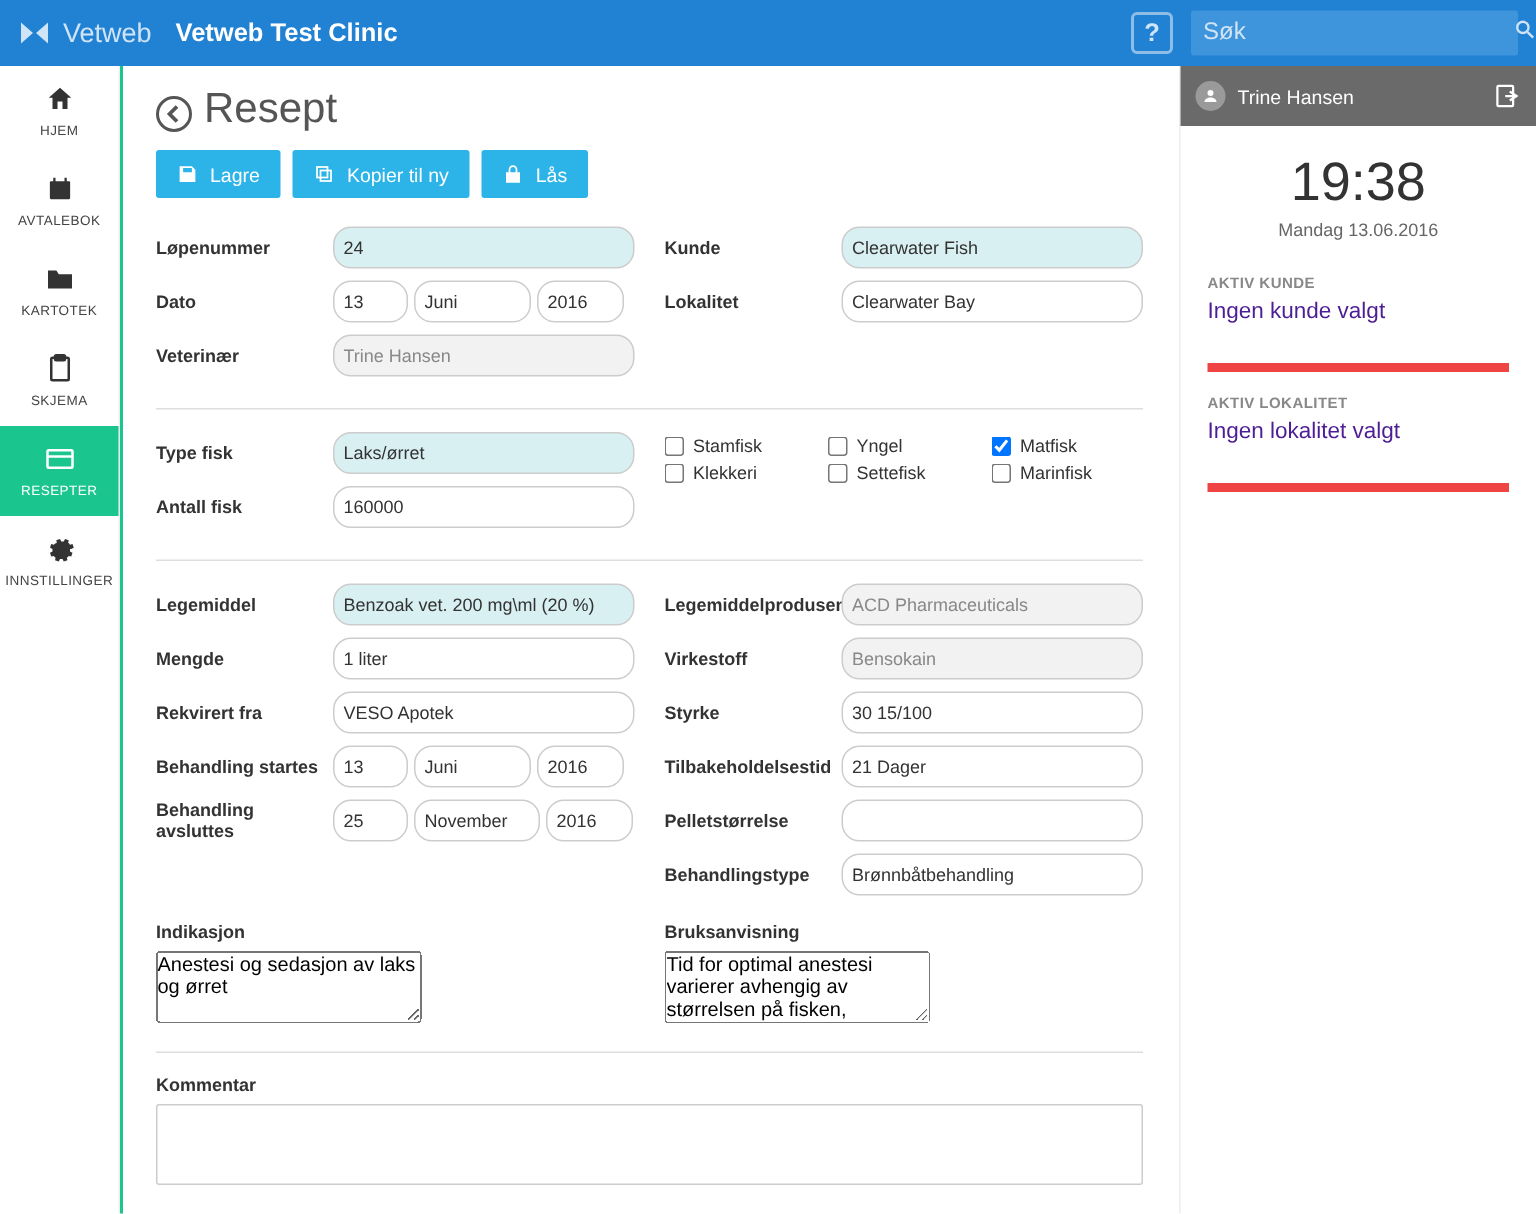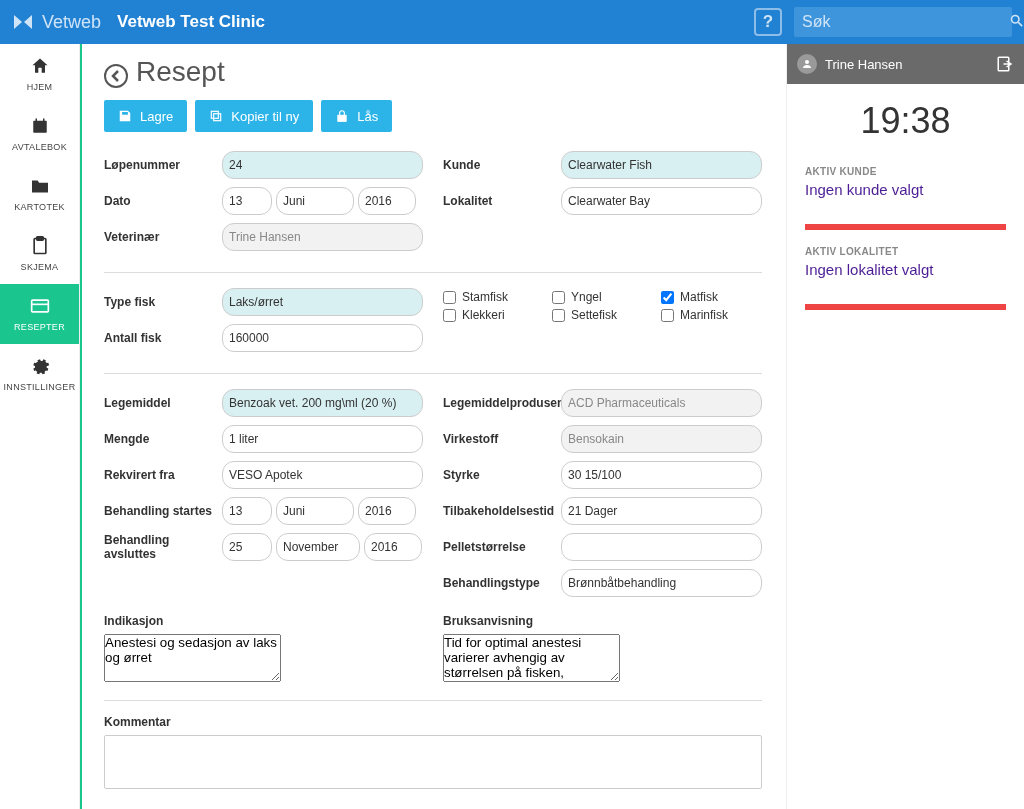--- a/index.html
+++ b/index.html
@@ -379,20 +379,21 @@
       <span class="logout-icon">
         <svg width="18" height="18" viewBox="0 0 24 24" fill="none" stroke="#fff" stroke-width="2">
             <rect x="3" y="3" width="14" height="18" rx="1"></rect>
             <polyline points="14,8 20,12 14,16"></polyline>
             <line x1="10" y1="12" x2="20" y2="12"></line>
           </svg>
       </span>
     </div>
     <div class="clock">
       <div class="clock-time">19:38</div>
+      <div class="clock-date">Mandag 13.06.2016</div>
     </div>
     <div class="rp-section">
       <div class="rp-label">AKTIV KUNDE</div>
       <div class="rp-value">Ingen kunde valgt</div>
     </div>
     <div class="rp-section">
       <div class="rp-label">AKTIV LOKALITET</div>
       <div class="rp-value">Ingen lokalitet valgt</div>
     </div>
   </div>

